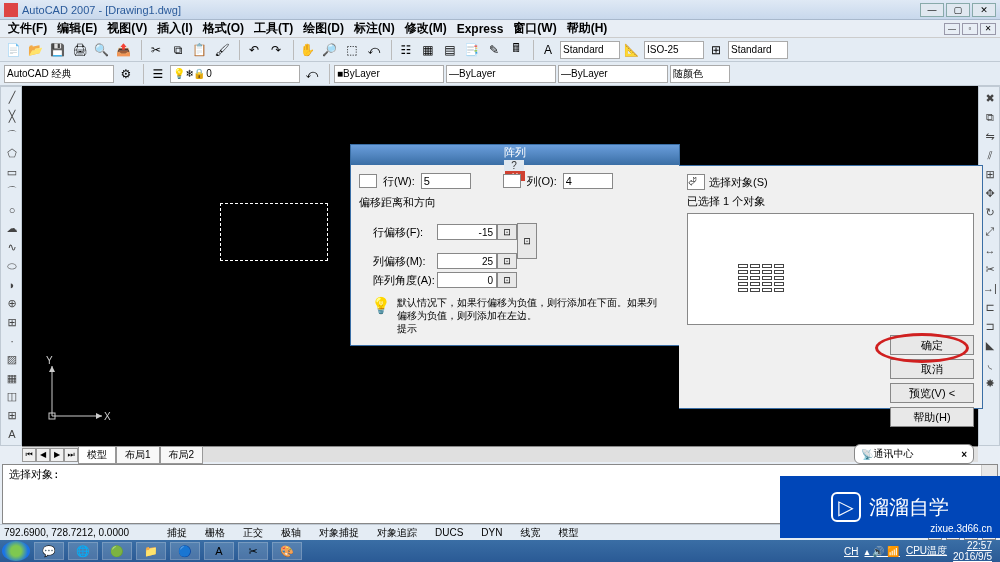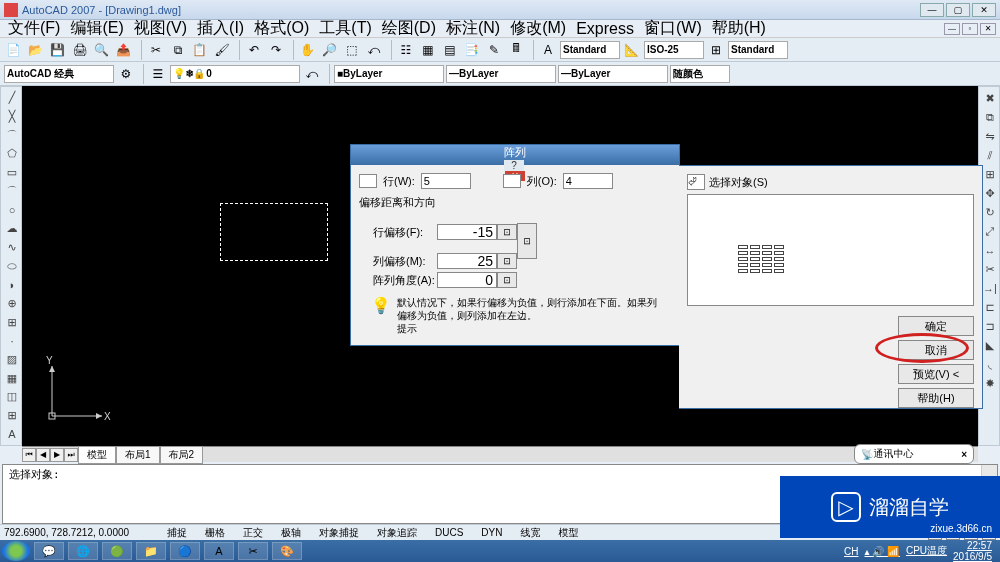--- a/index.html
+++ b/index.html
@@ -7,29 +7,29 @@
 
 
 .titlebar { height: 20px; background: linear-gradient(#dfe9f5, #c8d8ec); display: flex; align-items: center; padding: 0 4px; border-bottom: 1px solid #a8b8cc; }
 .titlebar .icon { width: 14px; height: 14px; background: #d44; margin-right: 4px; }
 .titlebar .title { color: #2a5a9a; font-size: 11px; flex: 1; }
 .winbtns { display: flex; gap: 2px; }
 .winbtn { width: 24px; height: 14px; border: 1px solid #8aa; background: #e0e8f0; display: flex; align-items: center; justify-content: center; font-size: 9px; cursor: pointer; }
 
 
 .menubar { height: 18px; background: #e8eef5; display: flex; align-items: center; padding: 0 4px; gap: 2px; border-bottom: 1px solid #ccc; }
-.menuitem { padding: 2px 4px; font-size: 16px; cursor: pointer; }
+.menuitem { padding: 2px 4px; font-size: 12px; cursor: pointer; font-weight: bold; }
 .docbtns { margin-left: auto; display: flex; gap: 2px; }
 .docbtn { width: 16px; height: 12px; border: 1px solid #99a; font-size: 8px; display: flex; align-items: center; justify-content: center; cursor: pointer; }
 
 
 .toolbar-row { height: 24px; background: #e4ecf4; border-bottom: 1px solid #c0cad4; display: flex; align-items: center; padding: 0 4px; gap: 2px; }
 .tbtn { width: 20px; height: 20px; border: 1px solid transparent; display: flex; align-items: center; justify-content: center; cursor: pointer; font-size: 12px; }
 .tsep { width: 4px; height: 20px; border-right: 1px solid #bbb; margin: 0 2px; }
-.tdrop { min-width: 60px; height: 18px; border: 1px solid #aaa; background: #fff; font-size: 10px; padding: 0 2px; display: flex; align-items: center; font-weight: bold; }
+.tdrop { min-width: 60px; height: 18px; border: 1px solid #aaa; background: #fff; font-size: 10px; padding: 0 2px; display: flex; align-items: center; }
 .tdrop.wide { min-width: 110px; }
 
 
 .left-tb, .right-tb { position: absolute; width: 22px; background: #e4ecf4; border: 1px solid #c0cad4; display: flex; flex-direction: column; gap: 1px; padding: 2px; }
 .left-tb { left: 0; top: 86px; bottom: 116px; }
 .right-tb { right: 0; top: 86px; bottom: 116px; }
 .vtbtn { width: 18px; height: 18px; display: flex; align-items: center; justify-content: center; font-size: 11px; cursor: pointer; color: #444; border: 1px solid transparent; }
 
 
 .canvas-area { position: absolute; left: 22px; right: 22px; top: 86px; bottom: 116px; background: #000; }
@@ -71,33 +71,33 @@
 .dlg-title .dhelp { width: 20px; height: 14px; background: #e0e8f0; color: #333; display: flex; align-items: center; justify-content: center; font-size: 10px; margin-right: 2px; cursor: pointer; }
 .dlg-body { padding: 8px; font-size: 11px; position: relative; }
 .radio-row { display: flex; gap: 30px; margin-bottom: 8px; }
 .radio-row label { display: flex; align-items: center; gap: 4px; cursor: pointer; }
 .rc-row { display: flex; align-items: center; gap: 6px; margin-bottom: 6px; }
 .rc-row .ico { width: 18px; height: 14px; border: 1px solid #888; background: #fff; display: inline-flex; }
 .rc-row input[type=text] { width: 50px; height: 16px; border: 1px solid #888; font-size: 11px; padding: 0 2px; }
 .group-title { margin: 6px 0 4px; font-size: 11px; }
 .off-row { display: flex; align-items: center; margin: 3px 0 3px 14px; }
 .off-row .lbl { width: 64px; }
-.off-row input[type=text] { width: 60px; height: 16px; border: 1px solid #888; text-align: right; padding: 0 3px; font-size: 14px; }
+.off-row input[type=text] { width: 60px; height: 16px; border: 1px solid #888; text-align: right; padding: 0 3px; font-size: 10px; }
 .off-row .pick { width: 20px; height: 16px; border: 1px solid #888; background: #e8e8e8; cursor: pointer; font-size: 9px; display: flex; align-items: center; justify-content: center; }
 .hint { display: flex; gap: 6px; margin: 8px 12px 2px; font-size: 10px; line-height: 1.3; }
 .hint .bulb { font-size: 16px; }
 
 .dlg-right { position: absolute; right: -304px; top: 0; width: 304px; height: 244px; background: #f0f0f0; border: 1px solid #3a6ea5; border-left: none; padding: 8px; }
 .sel-row { display: flex; align-items: center; gap: 4px; margin-bottom: 4px; }
 .sel-row .sb { width: 18px; height: 16px; border: 1px solid #888; background: #fff; cursor: pointer; }
 .preview { width: 100%; height: 112px; border: 1px solid #888; background: #fff; margin-top: 4px; position: relative; }
 .preview .grid { position: absolute; left: 50px; top: 50px; display: grid; grid-template-columns: repeat(4, 10px); grid-template-rows: repeat(5, 4px); gap: 2px; }
 .preview .grid span { background: #fff; border: 1px solid #444; }
 .btn-col { margin-top: 10px; display: flex; flex-direction: column; gap: 4px; align-items: flex-end; }
-.dlg-btn { width: 76px; height: 20px; border: 1px solid #888; background: #e8e8e8; font-size: 11px; cursor: pointer; text-align: center; }
+.dlg-btn { width: 84px; height: 20px; border: 1px solid #888; background: #e8e8e8; font-size: 11px; cursor: pointer; text-align: center; }
 .ok-circle { position: absolute; right: -290px; top: 168px; width: 94px; height: 30px; border: 3px solid #d02020; border-radius: 50%; pointer-events: none; }
 
 
 .watermark { position: absolute; right: 0; bottom: 24px; width: 220px; height: 62px; background: #0046b8; color: #fff; display: flex; align-items: center; justify-content: center; font-size: 20px; gap: 8px; }
 .watermark .play { width: 30px; height: 30px; border: 2px solid #fff; border-radius: 6px; display: flex; align-items: center; justify-content: center; }
 .watermark .sub { position: absolute; right: 8px; bottom: 4px; font-size: 10px; }
 
 
 .comm-bubble { position: absolute; right: 26px; top: 444px; width: 120px; height: 20px; background: #fff; border: 1px solid #888; border-radius: 6px; display: flex; align-items: center; padding: 0 6px; font-size: 10px; }
 .comm-bubble .x { margin-left: auto; cursor: pointer; font-weight: bold; }
@@ -283,20 +283,21 @@
         <div>默认情况下，如果行偏移为负值，则行添加在下面。如果列偏移为负值，则列添加在左边。</div>
         <div>提示</div>
       </div>
     </div>
 
     <div class="dlg-right">
       <div class="sel-row">
         <span class="sb">⮰</span>
         <span>选择对象(S)</span>
       </div>
+      <div>已选择 1 个对象</div>
       <div class="preview">
         <div class="grid">
           <span></span>
             <span></span>
             <span></span>
             <span></span>
           <span></span>
             <span></span>
             <span></span>
             <span></span>

